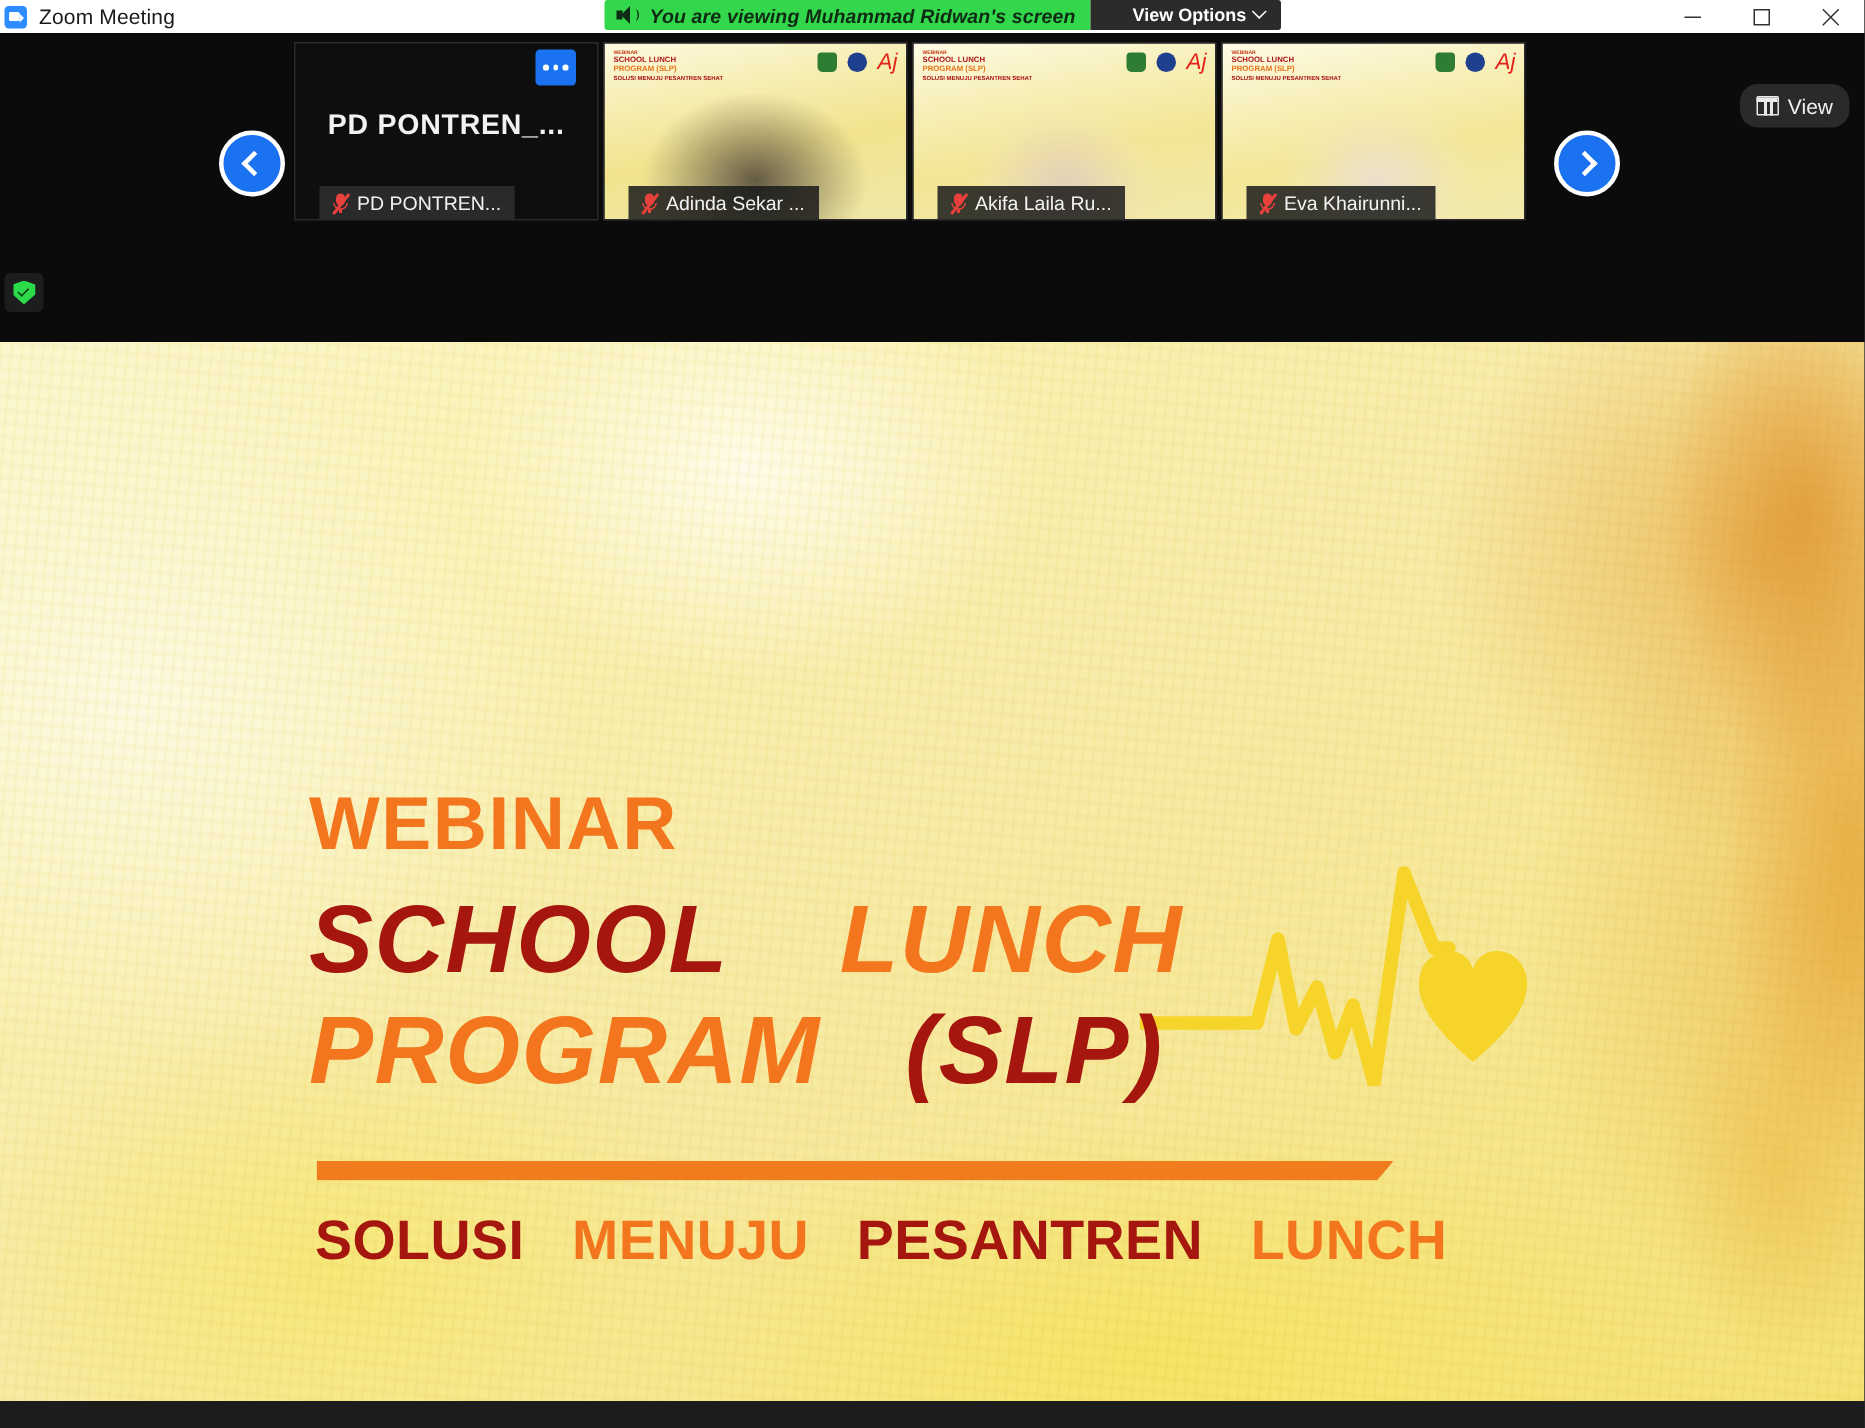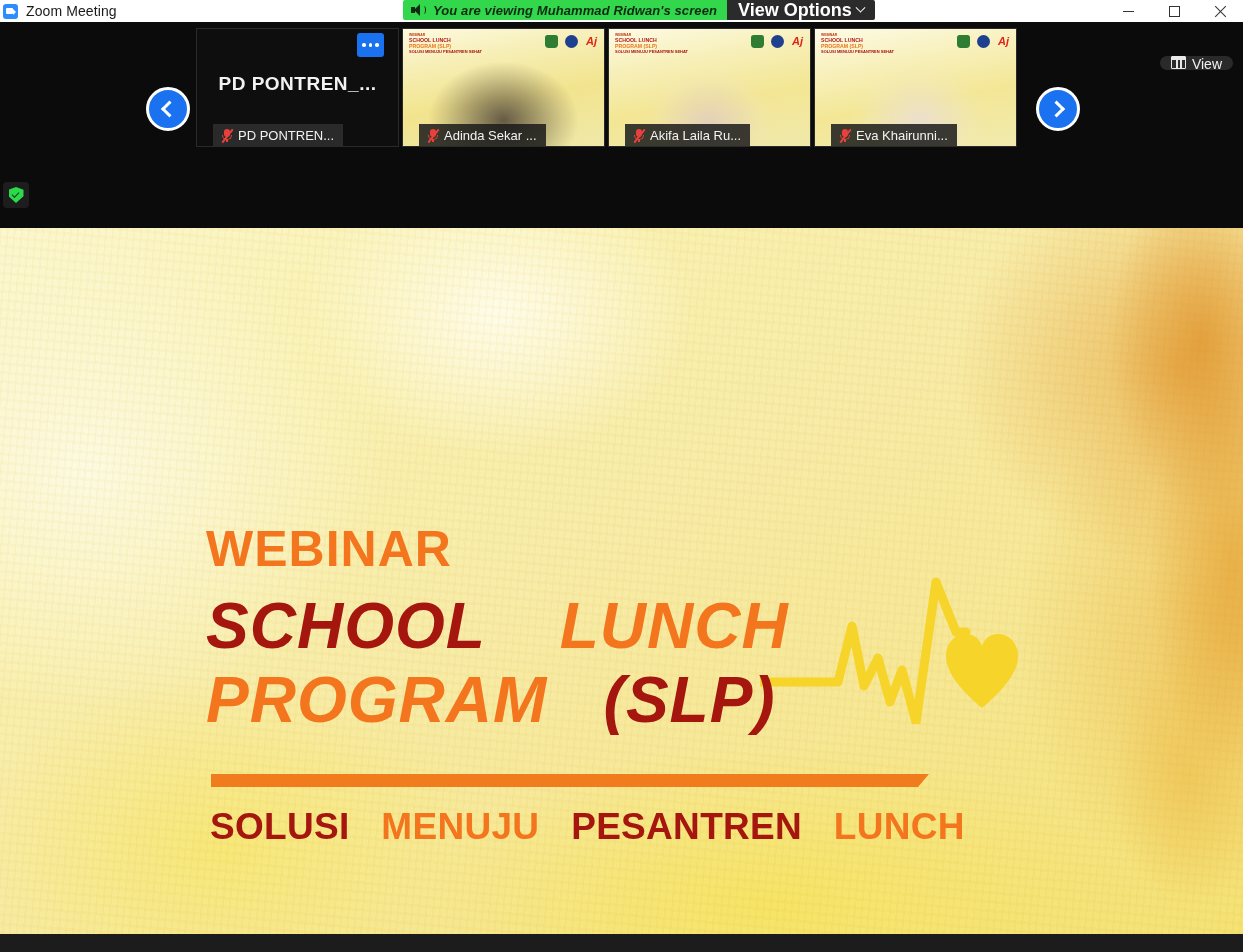--- a/index.html
+++ b/index.html
@@ -70,21 +70,21 @@
   }
   .share-text {
     font-size: 13px; font-weight: bold; color: #0f2a13; white-space: nowrap;
     letter-spacing: .1px;
     font-style: italic;
   }
   .view-options {
     background: #2b2b2b; display: flex; align-items: center; gap: 5px;
     padding: 0 11px; border-radius: 0 2px 2px 0;
   }
-  .view-options-label { font-size: 18px; font-weight: bold; color: #fff; white-space: nowrap; }
+  .view-options-label { font-size: 12px; font-weight: bold; color: #fff; white-space: nowrap; margin-left: 17px; }
   .chev-down {
     width: 7px; height: 7px; border-right: 1.6px solid #fff;
     border-bottom: 1.6px solid #fff; transform: rotate(45deg) translate(-2px,-2px);
   }
 
   
   .filmstrip {
     position: absolute; top: 22px; left: 0; width: 1243px; height: 206px;
     background: #0b0b0b; overflow: hidden;
   }
@@ -140,21 +140,21 @@
   .tile-slidehdr .l1 { color: #c23a18; font-size: 3.4px; }
   .tile-slidehdr .l2 { color: #b01818; }
   .tile-slidehdr .l3 { color: #e8751a; }
   .tile-slidehdr .l4 { color: #a81212; font-size: 4px; margin-top: 1px; }
   .tile-logos {
     position: absolute; right: 6px; top: 6px; display: flex; gap: 7px; align-items: center;
   }
   .mini-logo { width: 13px; height: 13px; border-radius: 50%; }
   .mini-logo.kemenag { background: #2e7d32; border-radius: 20% 20% 28% 28%; }
   .mini-logo.ipb { background: #1f3f8f; }
-  .mini-logo.aji { background: transparent; color: #e2231a; font-size: 11px; font-weight: bold;
+  .mini-logo.aji { background: transparent; color: #e2231a; font-size: 15px; font-weight: normal;
                    line-height: 13px; text-align: center; font-style: italic; }
   .tile-namebar {
     position: absolute; left: 16px; bottom: 0; height: 22px; display: flex;
     align-items: center; gap: 5px; padding: 0 9px 0 7px;
     background: rgba(26,26,26,.85); max-width: 100%;
   }
   .tile.self .tile-namebar { background: #2a2a2a; }
   .mic-muted { width: 13px; height: 15px; position: relative; flex: none; }
   .mic-muted .cap {
     position: absolute; left: 3.5px; top: 1px; width: 6px; height: 8px;
@@ -170,22 +170,22 @@
   .mic-muted .slash {
     position: absolute; left: -1px; top: 7px; width: 17px; height: 2px;
     background: #e8413c; transform: rotate(-52deg);
   }
   .tile-name {
     font-size: 13px; color: #f2f2f2; white-space: nowrap; overflow: hidden;
     text-overflow: ellipsis;
   }
 
   .view-btn {
-    position: absolute; top: 34px; right: 10px; height: 14px; display: flex;
-    align-items: flex-start; gap: 6px; padding: 0 11px; border-radius: 12px;
+    position: absolute; top: 34px; right: 10px; height: 29px; display: flex;
+    align-items: center; gap: 6px; padding: 0 11px; border-radius: 12px;
     background: #2a2a2a; cursor: pointer;
   }
   .view-grid-icon {
     width: 15px; height: 13px; border: 1.8px solid #e9e9e9; border-radius: 1px;
     position: relative; flex: none;
   }
   .view-grid-icon::before {
     content: ""; position: absolute; left: -0.5px; top: -0.5px; right: -0.5px; height: 3px;
     background: #e9e9e9;
   }

